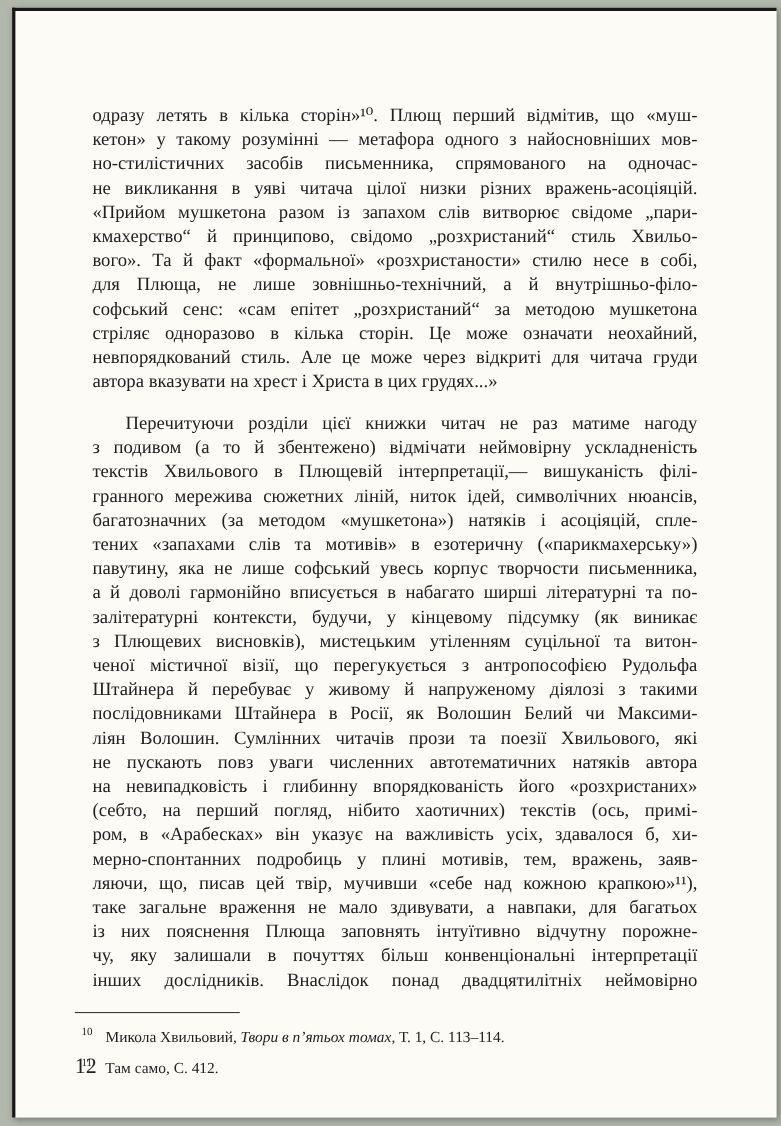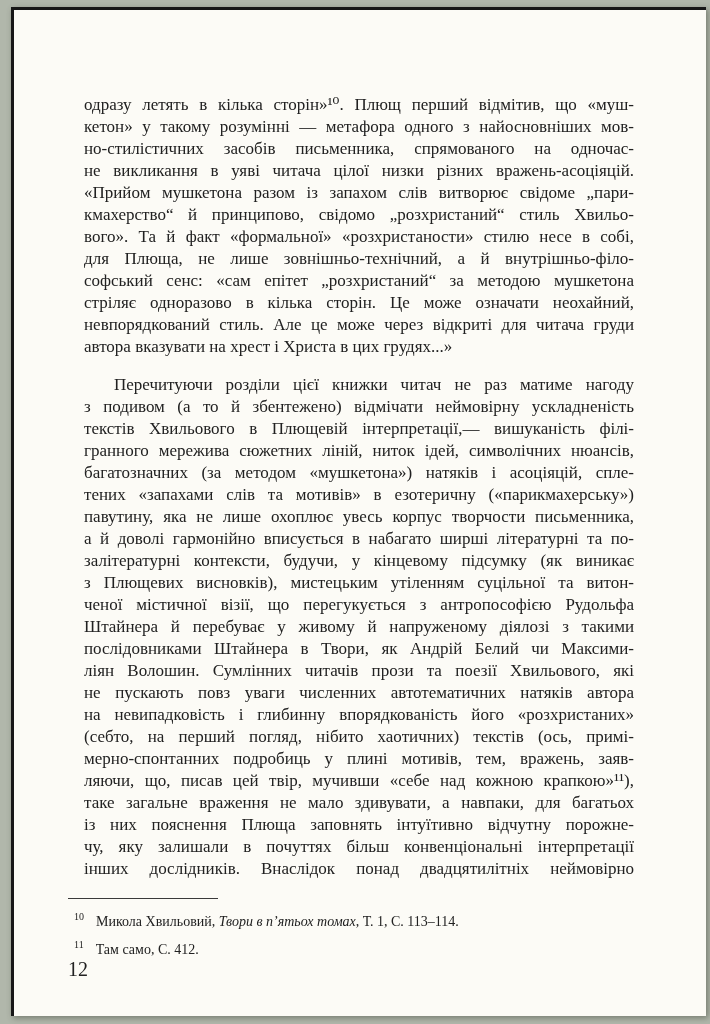--- a/index.html
+++ b/index.html
@@ -85,31 +85,32 @@
         <div class="line">автора вказувати на хрест і Христа в цих грудях...»</div>
       </div>
 
     <div class="para indent-first">
         <div class="line">Перечитуючи розділи цієї книжки читач не раз матиме нагоду</div>
         <div class="line">з подивом (а то й збентежено) відмічати неймовірну ускладненість</div>
         <div class="line">текстів Хвильового в Плющевій інтерпретації,— вишуканість філі-</div>
         <div class="line">гранного мережива сюжетних ліній, ниток ідей, символічних нюансів,</div>
         <div class="line">багатозначних (за методом «мушкетона») натяків і асоціяцій, спле-</div>
         <div class="line">тених «запахами слів та мотивів» в езотеричну («парикмахерську»)</div>
-        <div class="line">павутину, яка не лише охоплює увесь корпус творчости письменника,</div>
+        <div class="line">павутину, яка не лише софський увесь корпус творчости письменника,</div>
         <div class="line">а й доволі гармонійно вписується в набагато ширші літературні та по-</div>
         <div class="line">залітературні контексти, будучи, у кінцевому підсумку (як виникає</div>
         <div class="line">з Плющевих висновків), мистецьким утіленням суцільної та витон-</div>
         <div class="line">ченої містичної візії, що перегукується з антропософією Рудольфа</div>
         <div class="line">Штайнера й перебуває у живому й напруженому діялозі з такими</div>
-        <div class="line">послідовниками Штайнера в Твори, як Андрій Белий чи Максими-</div>
+        <div class="line">послідовниками Штайнера в Росії, як Волошин Белий чи Максими-</div>
         <div class="line">ліян Волошин. Сумлінних читачів прози та поезії Хвильового, які</div>
         <div class="line">не пускають повз уваги численних автотематичних натяків автора</div>
         <div class="line">на невипадковість і глибинну впорядкованість його «розхристаних»</div>
         <div class="line">(себто, на перший погляд, нібито хаотичних) текстів (ось, примі-</div>
+        <div class="line">ром, в «Арабесках» він указує на важливість усіх, здавалося б, хи-</div>
         <div class="line">мерно-спонтанних подробиць у плині мотивів, тем, вражень, заяв-</div>
         <div class="line">ляючи, що, писав цей твір, мучивши «себе над кожною крапкою»¹¹),</div>
         <div class="line">таке загальне враження не мало здивувати, а навпаки, для багатьох</div>
         <div class="line">із них пояснення Плюща заповнять інтуїтивно відчутну порожне-</div>
         <div class="line">чу, яку залишали в почуттях більш конвенціональні інтерпретації</div>
         <div class="line">інших дослідників. Внаслідок понад двадцятилітніх неймовірно</div>
       </div>
 
     <div class="fn-rule"></div>
 

